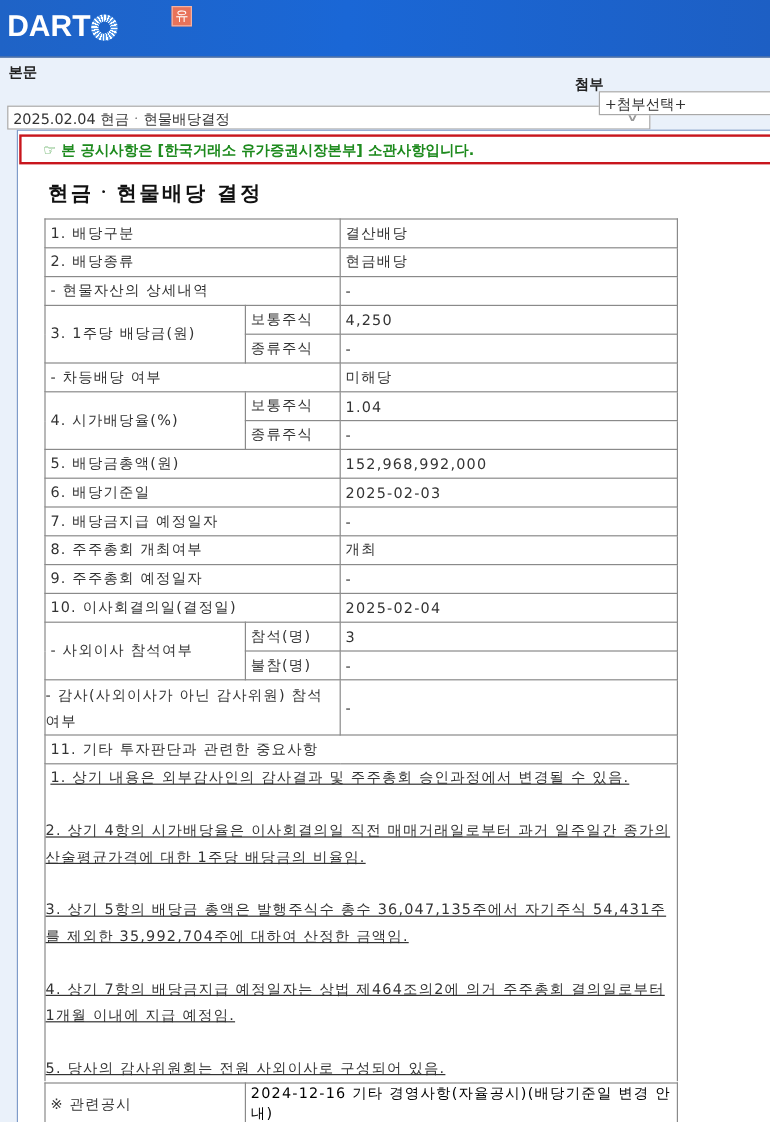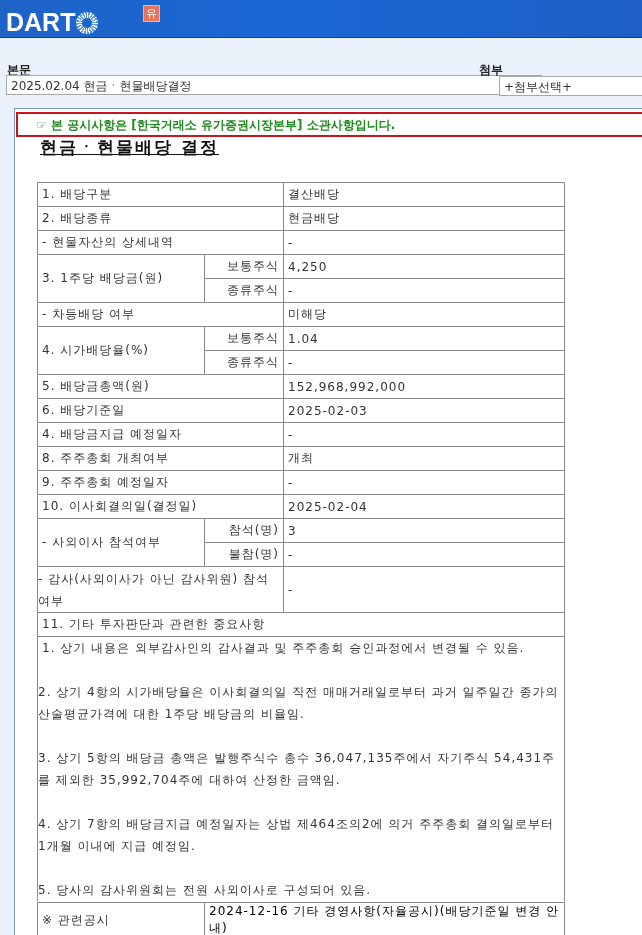--- a/index.html
+++ b/index.html
@@ -1,19 +1,19 @@
 <!DOCTYPE html>
 <html><head>
 <meta charset="utf-8">
 <style>
   * { box-sizing: border-box; margin: 0; padding: 0; }
   html, body { width: 642px; height: 935px; overflow: hidden; }
   body { background: #eaf1fa; font-family: "DejaVu Sans", "Liberation Sans", sans-serif; position: relative; }
 
-  .topbar { position: absolute; left: 0; top: 0; width: 642px; height: 38px;
+  .topbar { position: absolute; left: 0; top: 0; width: 642px; height: 48px;
     background: linear-gradient(90deg, #1f63c6 0%, #1a67d6 45%, #1d5fc4 100%);
     border-bottom: 1px solid #0f3f8a; }
   .logo { position: absolute; left: 6px; top: 8px; color: #fff; font-family: "Liberation Sans", sans-serif;
     font-weight: bold; font-size: 25px; letter-spacing: 0px; display: flex; align-items: center; }
   .logo-burst { display: inline-block; width: 22px; height: 22px; border-radius: 50%; margin-left: 1px;
     background: repeating-conic-gradient(#ffffff 0deg 8deg, #5b9be8 8deg 18deg);
     position: relative; }
   .logo-burst::after { content: ""; position: absolute; left: 6px; top: 6px; width: 10px; height: 10px;
     border-radius: 50%; background: #1e63c8; }
   .company { position: absolute; left: 143px; top: 5px; display: flex; align-items: center; }
@@ -24,48 +24,48 @@
   .label { position: absolute; font-size: 12px; font-weight: bold; color: #222; }
   .select { position: absolute; height: 20px; background: #fff; border: 1px solid #a8a8a8;
     font-size: 12px; color: #333; padding: 2px 4px; white-space: nowrap; overflow: hidden; }
   .select .chev { position: absolute; right: 10px; top: 2px; color: #999; font-size: 11px; transform: scaleX(1.6); }
 
   .doc { position: absolute; left: 14px; top: 108px; width: 640px; height: 840px; background: #fff;
     border: 1px solid #7f9cc9; }
   .notice { position: absolute; left: 16px; top: 112px; width: 640px; height: 25px;
     border: 2px solid #c8161d; background: #fff; color: #1d8a1d; font-size: 12px; font-weight: bold;
     padding: 3px 0 0 18px; }
-  .doc-title { position: absolute; left: 40px; top: 136px; font-size: 17px; color: #111;
-    letter-spacing: 2px; font-weight: bold; text-decoration: underline; }
+  .doc-title { position: absolute; left: 40px; top: 150px; font-size: 17px; color: #111;
+    letter-spacing: 2px; font-weight: bold; }
 
   table.main { position: absolute; left: 37px; top: 182px; width: 528px; border-collapse: collapse;
     font-size: 12px; color: #333; letter-spacing: 1px; }
   table.main td { border: 1px solid #8a8a8a; padding: 0 4px; height: 24px; vertical-align: middle; }
   td.c1 { width: 167px; }
-  td.c2 { width: 79px; text-align: right; }
+  td.c2 { width: 79px; }
   td.full { height: auto; }
-  .note-p { line-height: 22px; }
+  .note-p { line-height: 22px; text-decoration: underline; }
   .note-gap { height: 22px; }
   .related-link { color: #000000; }
 </style>
 </head>
 <body>
 
 <div class="topbar">
   <div class="logo">
     <span>DART</span>
       <span class="logo-burst"></span>
   </div>
   <div class="company">
     <span class="market-badge">유</span>
   </div>
 </div>
 
-<div class="label" style="left:7px;top:62px;">본문</div>
-<div class="select" style="left:6px;top:75px;width:536px;">
+<div class="label" style="left:7px;top:52px;">본문</div>
+<div class="select" style="left:6px;top:88px;width:536px;">
   <span>2025.02.04  현금ㆍ현물배당결정</span>
   <span class="chev">∨</span>
 </div>
 
 <div class="label" style="left:479px;top:62px;">첨부</div>
 <div class="select" style="left:499px;top:76px;width:160px;">
   <span>+첨부선택+</span>
 </div>
 
 <div class="doc"></div>
@@ -115,21 +115,21 @@
   </tr>
   <tr>
     <td colspan="2">5. 배당금총액(원)</td>
     <td>152,968,992,000</td>
   </tr>
   <tr>
     <td colspan="2">6. 배당기준일</td>
     <td>2025-02-03</td>
   </tr>
   <tr>
-    <td colspan="2">4. 배당금지급 예정일자</td>
+    <td colspan="2">7. 배당금지급 예정일자</td>
     <td>-</td>
   </tr>
   <tr>
     <td colspan="2">8. 주주총회 개최여부</td>
     <td>개최</td>
   </tr>
   <tr>
     <td colspan="2">9. 주주총회 예정일자</td>
     <td>-</td>
   </tr>

